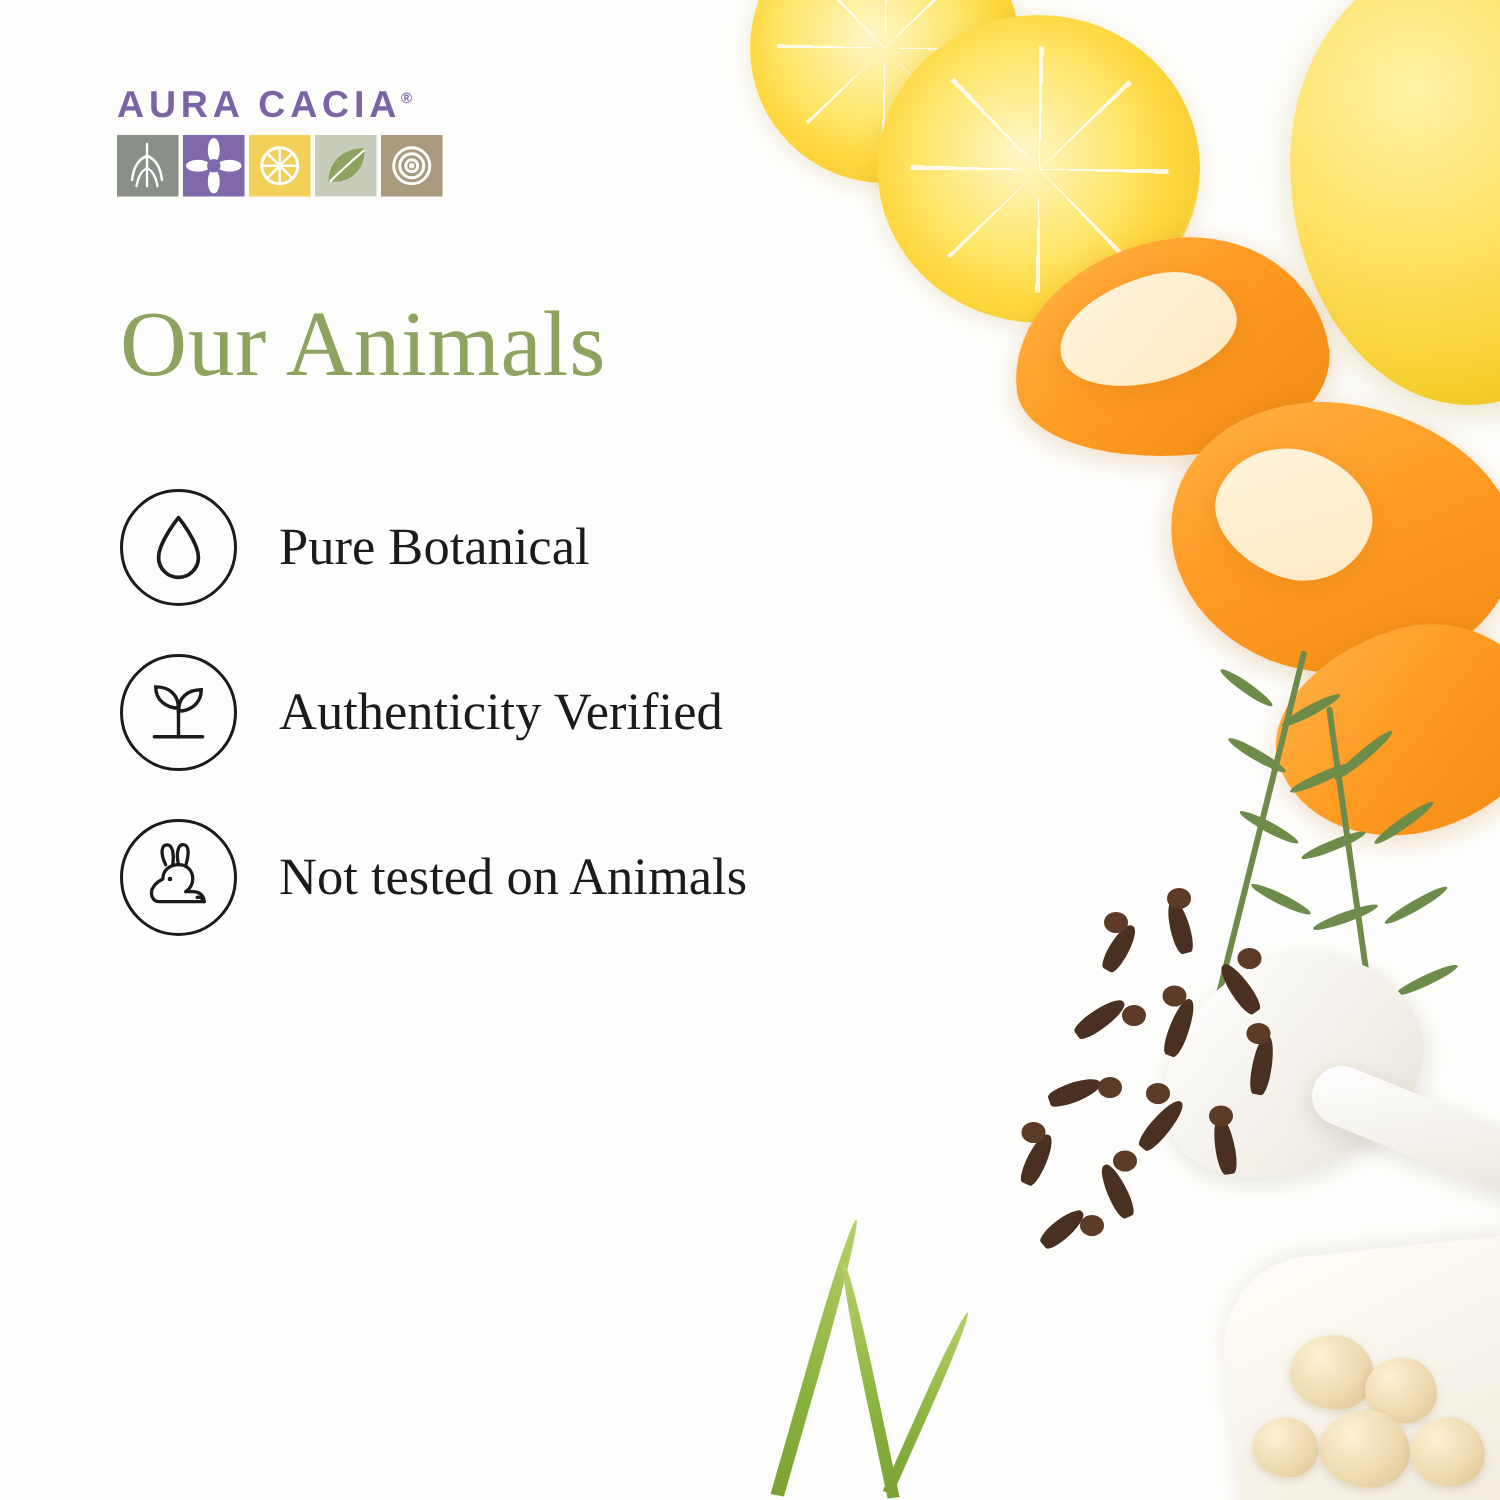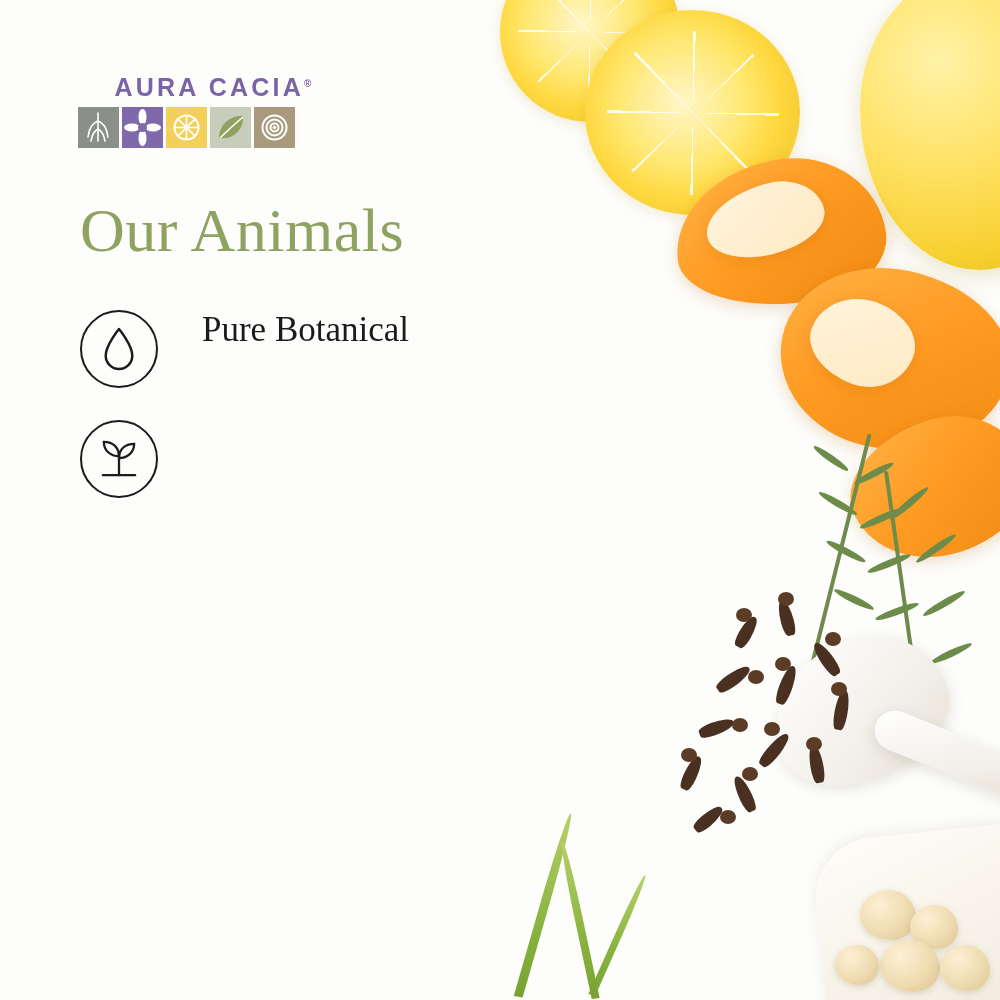--- a/index.html
+++ b/index.html
@@ -79,21 +79,21 @@
     box-shadow:0 -3px 14px rgba(160,150,125,.15);
   }
 
   
   .content {
     position:absolute; left:0; top:0;
     width:560px; height:1000px;
   }
 
   
-  .logo { position:absolute; left:78px; top:75px; width:270px;text-align:center; }
+  .logo { position:absolute; left:78px; top:58px; width:270px; }
   .logo-word {
     font-family:"Liberation Sans", sans-serif;
     font-weight:bold;
     font-size:25px;
     letter-spacing:3.2px;
     color:#7a63a6;
     line-height:1;
     position:relative;
     display:inline-block;
   }
@@ -131,23 +131,22 @@
     white-space:nowrap;
   }
 
   
   .promise-list {
     position:absolute; left:80px; top:310px;
     width:470px;
   }
   .promise-row {
     display:flex;
-    align-items:flex-start;
+    align-items:center;
     height:110px;
-    gap:16px;
   }
   .promise-icon {
     width:78px; height:78px;
     flex:0 0 78px;
     border:2.5px solid #1b1b1b;
     border-radius:50%;
     position:relative;
     box-sizing:border-box;
   }
   .promise-icon svg { position:absolute; inset:0; width:100%; height:100%; }
@@ -316,18 +315,34 @@
         <div class="promise-icon">
           <svg viewBox="0 0 78 78">
             <g fill="none" stroke="#1b1b1b" stroke-width="2.4" stroke-linecap="round">
               <path d="M39 56 L39 32"></path>
               <path d="M39 36 C30 36, 23 30, 23 21 C33 21, 39 27, 39 36 Z"></path>
               <path d="M39 38 C48 38, 55 32, 55 23 C45 23, 39 29, 39 38 Z"></path>
               <path d="M22 56 L56 56"></path>
             </g>
           </svg>
         </div>
-      </div>
-
+        <div class="promise-label">Authenticity Verified</div>
+      </div>
+
+      <div class="promise-row">
+        <div class="promise-icon">
+          <svg viewBox="0 0 78 78">
+            <g fill="none" stroke="#1b1b1b" stroke-width="2.3" stroke-linejoin="round" stroke-linecap="round">
+              <path d="M30 30 C26 22, 27 16, 31 16 C35 16, 36 23, 35 30"></path>
+              <path d="M39 30 C37 21, 39 15, 43 16 C47 17, 46 24, 44 31"></path>
+              <path d="M28 40 C28 34, 33 30, 39 30 C45 30, 49 34, 49 40 C49 44, 47 47, 44 49
+                       L49 49 C54 49, 57 52, 57 56 L25 56 C22 56, 20 53, 20 50 C20 45, 24 42, 28 40 Z"></path>
+              <circle cx="33" cy="40" r="1.6" fill="#1b1b1b" stroke="none"></circle>
+              <path d="M52 53 A4 4 0 0 1 57 56"></path>
+            </g>
+          </svg>
+        </div>
+        <div class="promise-label">Not tested on Animals</div>
+      </div>
 
     </div>
   </div>
 </div>
 
 </body></html>

